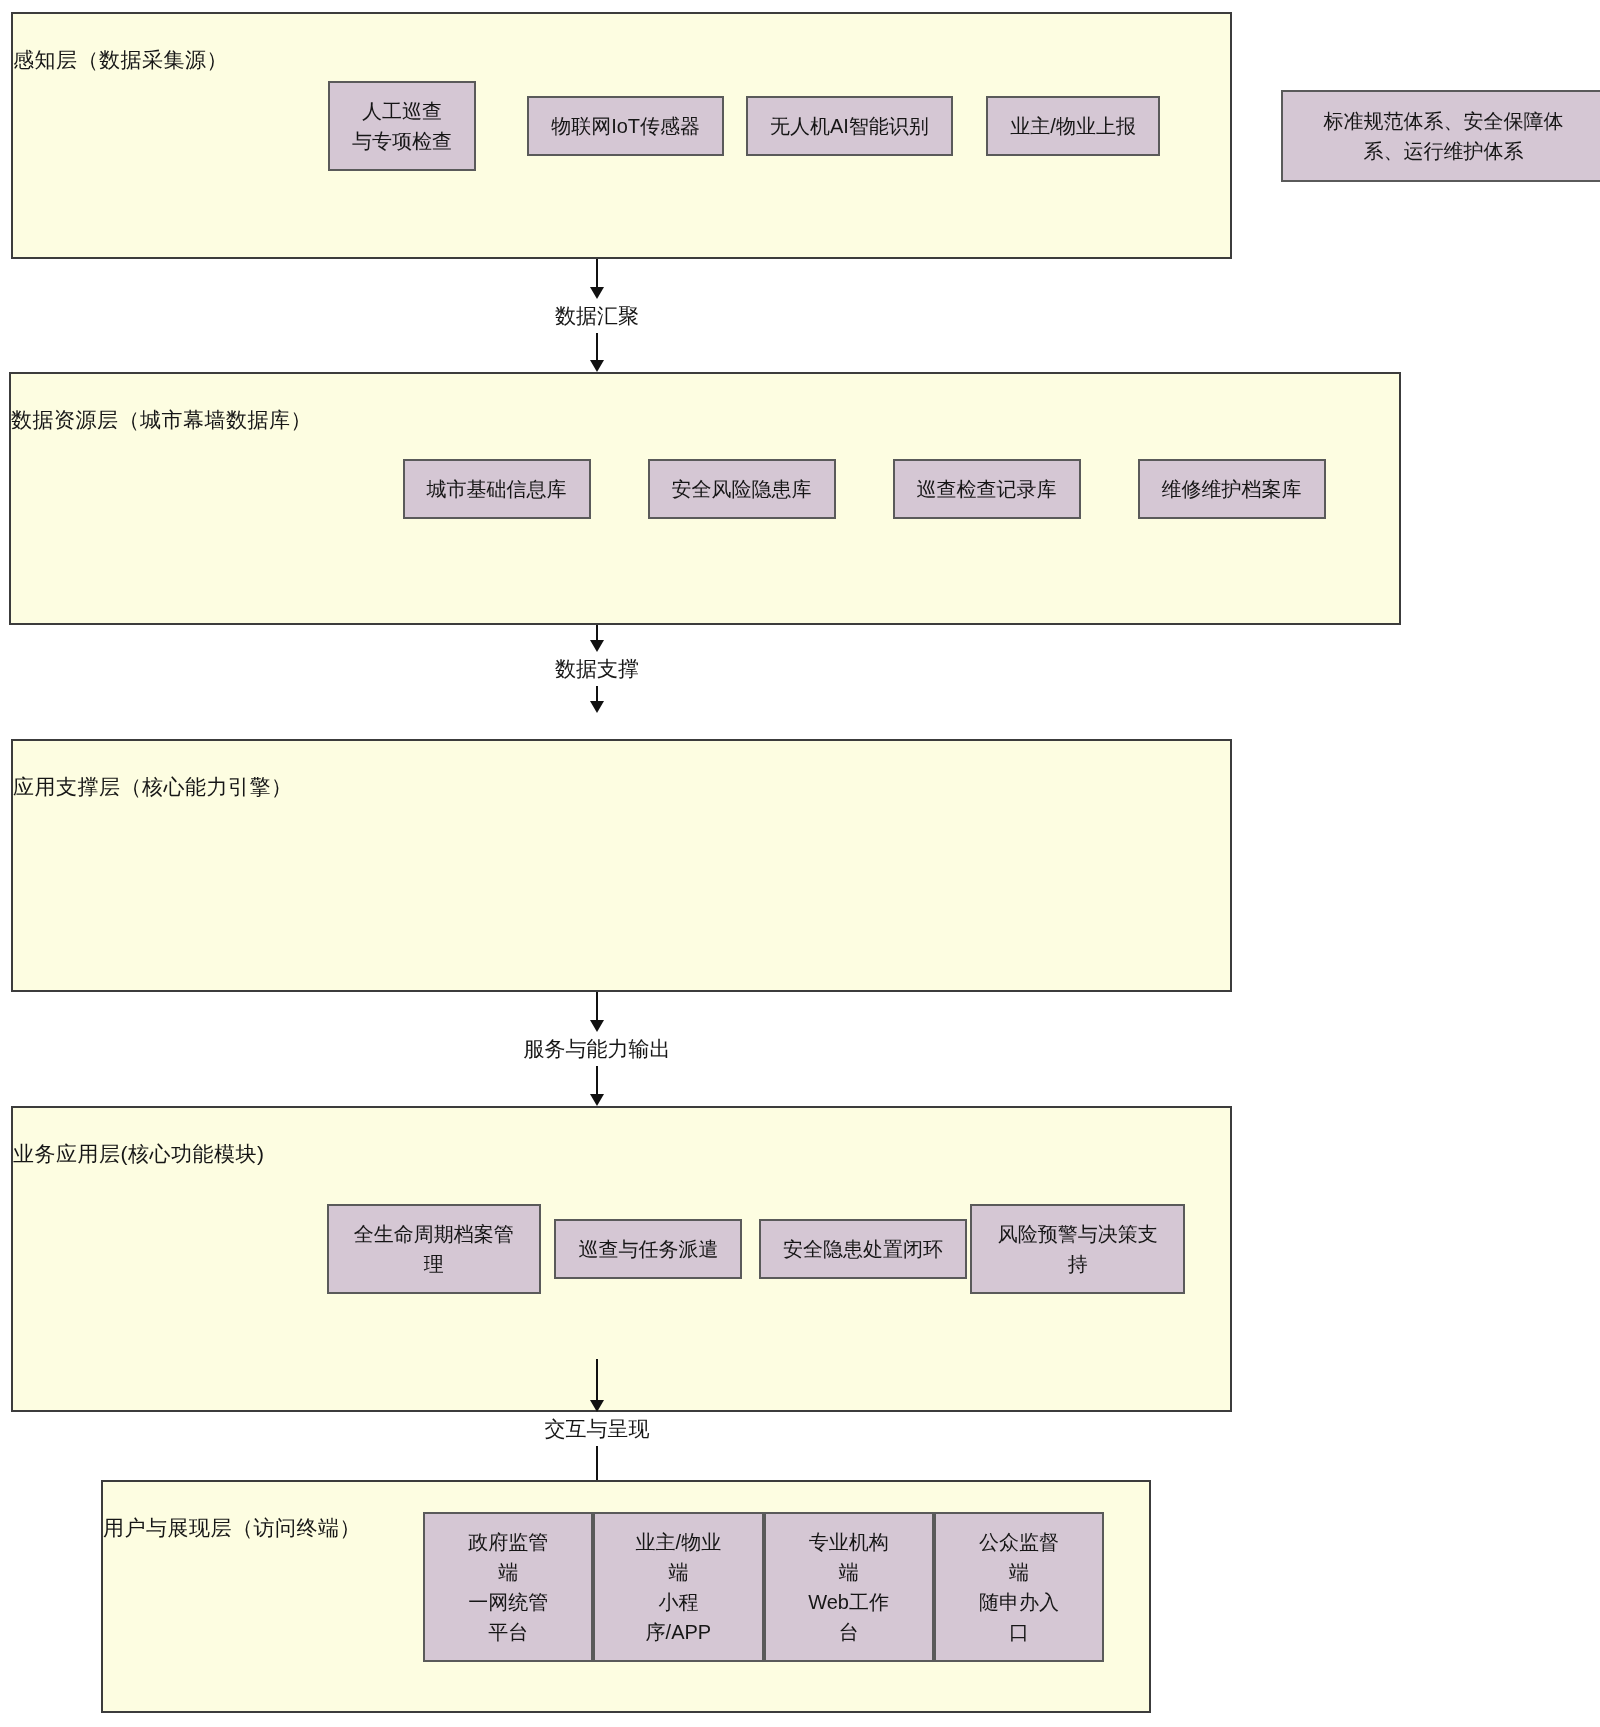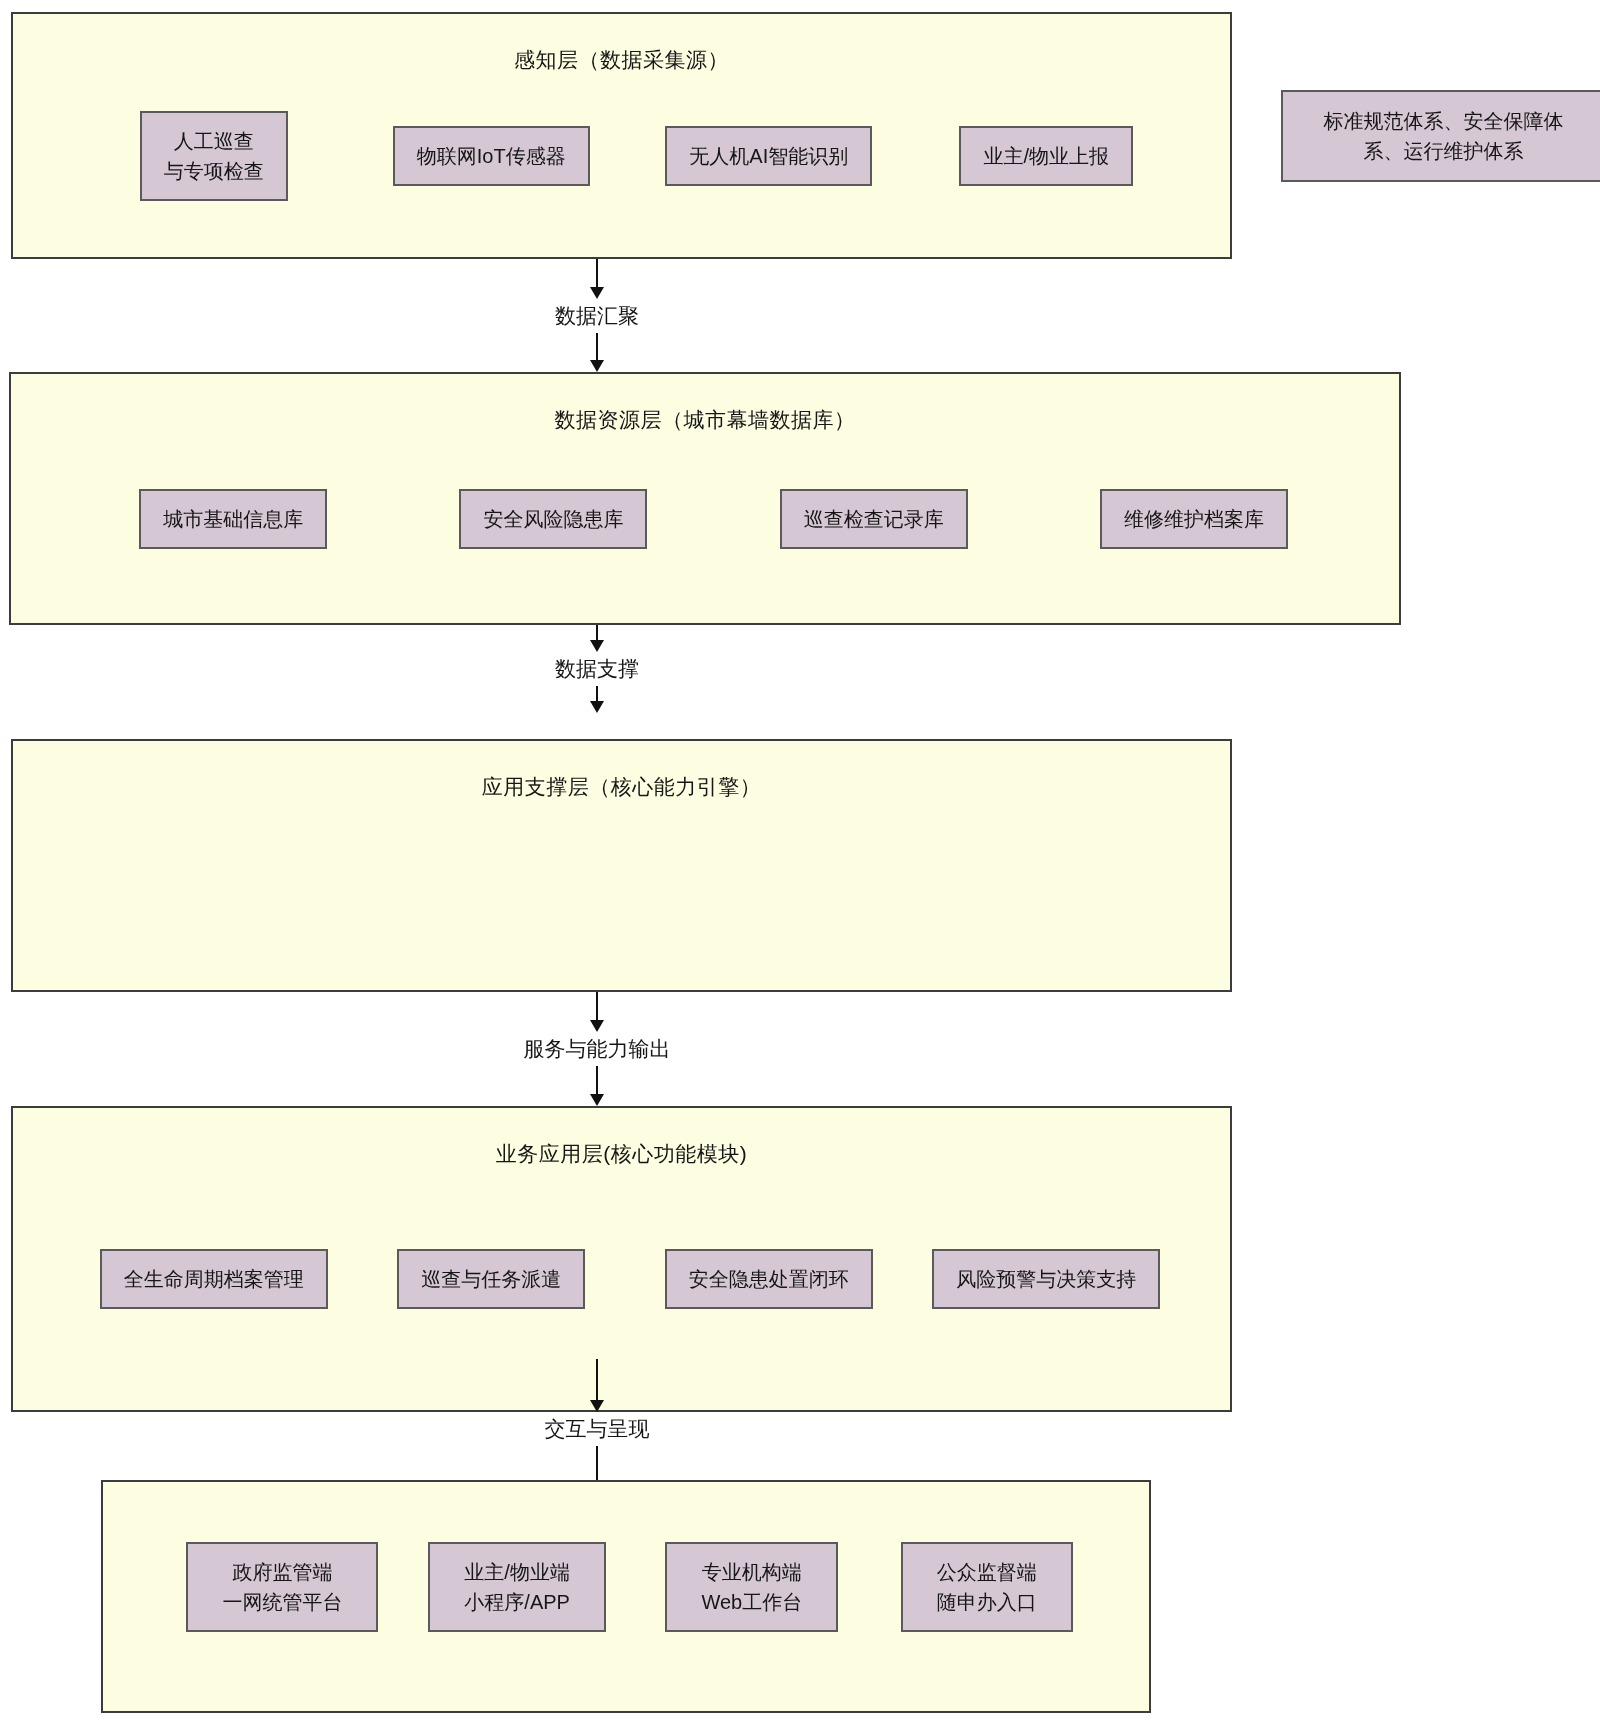--- a/index.html
+++ b/index.html
@@ -19,21 +19,21 @@
     background: #ffffff;
     font-family: "Liberation Sans", "DejaVu Sans", sans-serif;
     color: var(--text-color);
     overflow: hidden;
   }
   .layer {
     position: absolute;
     background: var(--layer-bg);
     border: 2px solid var(--layer-border);
     display: flex;
-    flex-direction: column;
+    flex-direction: row;
   }
   .layer-1 { left: 11px;  top: 12px;   width: 1221px; height: 247px; }
   .layer-2 { left: 9px;  top: 372px;  width: 1392px; height: 253px; }
   .layer-3 { left: 11px;  top: 739px;  width: 1221px; height: 253px; }
   .layer-4 { left: 11px;  top: 1106px; width: 1221px; height: 306px; }
   .layer-5 { left: 101px; top: 1480px; width: 1050px; height: 233px; }
   .layer-title {
     text-align: center;
     padding-top: 32px;
     font-size: 21px;
@@ -197,20 +197,21 @@
       <div class="arrowhead"></div>
     </div>
     <div class="flow-label">交互与呈现</div>
     <div class="seg">
       <div class="vline"></div>
       <div class="arrowhead"></div>
     </div>
   </div>
 
   <div class="layer layer-5">
+    <div class="layer-title">用户与展现层（访问终端）</div>
     <div class="layer-body">
       <div class="node">政府监管端
 一网统管平台</div>
       <div class="node">业主/物业端
 小程序/APP</div>
       <div class="node">专业机构端
 Web工作台</div>
       <div class="node">公众监督端
 随申办入口</div>
     </div>

